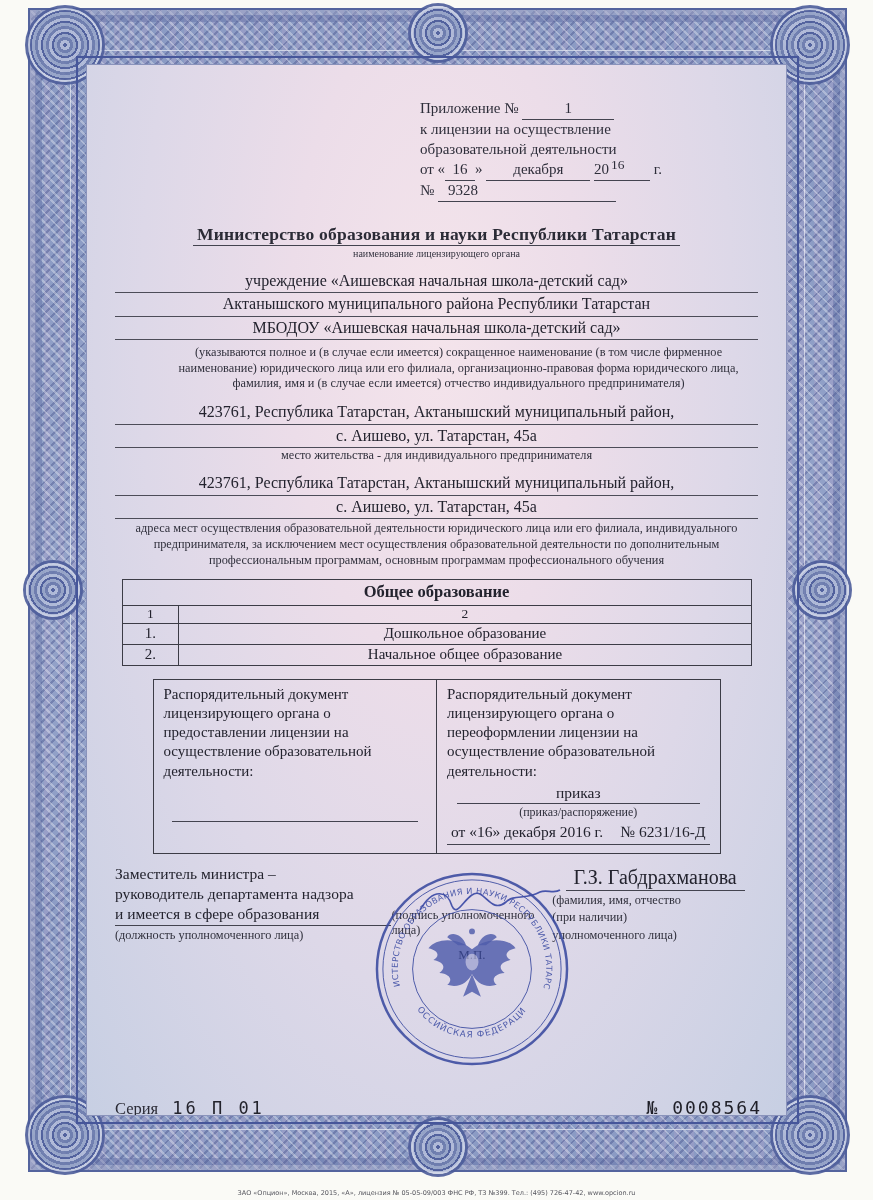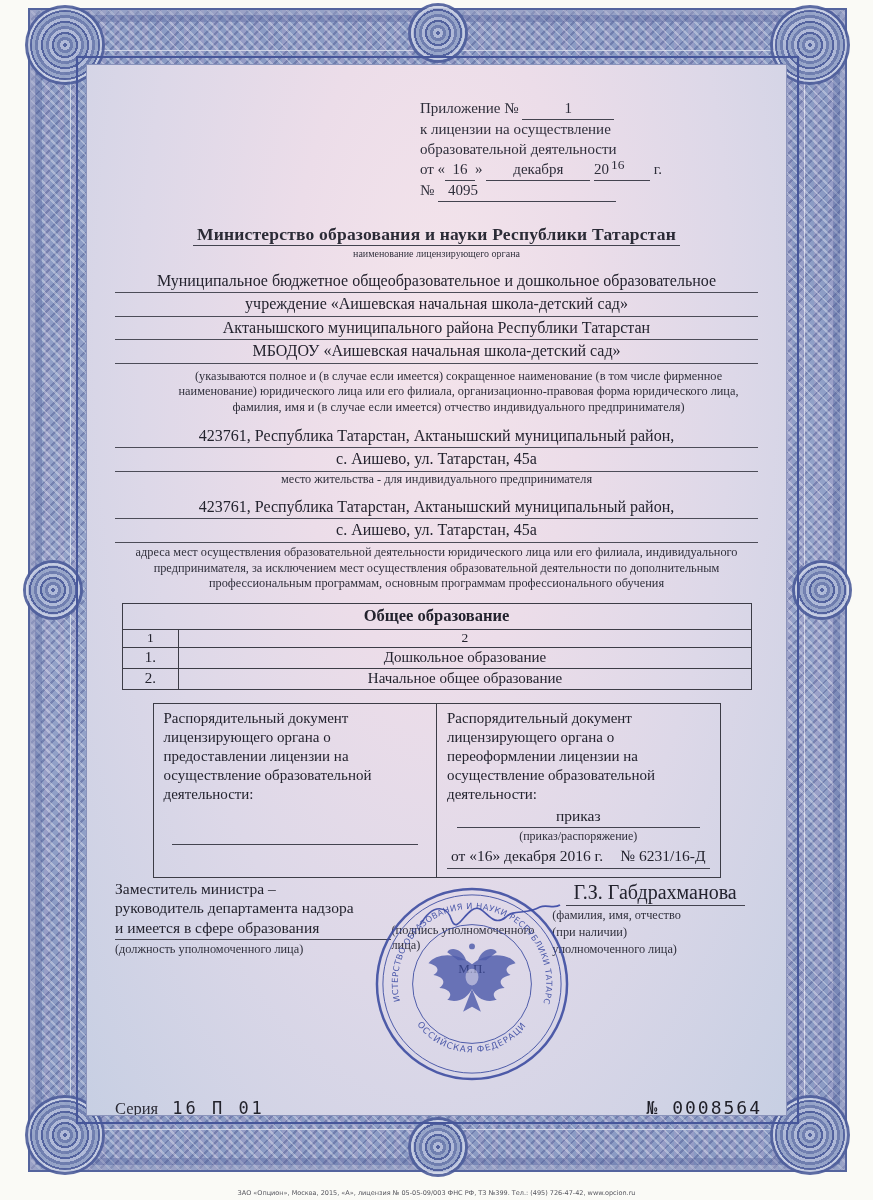--- a/index.html
+++ b/index.html
@@ -76,21 +76,21 @@
   .edu-table .c1{width:72px;}
   .edu-table .subrow td{font-size:13.5px;padding:0 4px 1px;}
   
   .orders{margin:13px auto 0;width:568px;border-collapse:collapse;font-size:15px;color:#23232e;}
   .orders td{border:1px solid #3c3c46;width:50%;padding:5px 10px 8px;vertical-align:top;line-height:1.27;}
   .blank-line{height:22px;border-bottom:1px solid #43434f;margin:18px 8px 2px;}
   .ord-value{text-align:center;border-bottom:1px solid #43434f;margin:2px 10px 0;padding-bottom:1px;font-size:15.5px;}
   .ord-cap{text-align:center;font-size:12px;margin-top:1px;color:#30303c;}
   .ord-date{margin:2px 0 0;border-bottom:1px solid #43434f;padding:0 4px 2px;font-size:15.5px;display:flex;justify-content:space-between;}
   
-  .sig-row{display:flex;margin-top:1px;}
+  .sig-row{display:flex;margin-top:10px;}
   .sig-left{width:43%;font-size:15.5px;line-height:1.28;}
   .sig-pos{color:#23232e;}
   .sig-pos.u{border-bottom:1px solid #43434f;padding-bottom:1px;}
   .sig-cap{font-size:12.3px;text-align:left;margin-top:2px;line-height:1.25;color:#30303c;}
   .sig-mid{width:25%;position:relative;text-align:center;padding-top:42px;}
   .sig-mp{font-size:13px;margin-top:8px;color:#2a2a36;}
   .sig-right{width:32%;text-align:center;padding-top:2px;}
   .sig-name{font-size:20px;border-bottom:1px solid #43434f;width:fit-content;margin:0 auto;padding:0 8px 1px;color:#23232e;}
   .seal{position:absolute;width:198px;height:198px;left:50%;top:6px;transform:translateX(-50%);opacity:.88;pointer-events:none;}
   .seal-text{font-family:"DejaVu Sans",sans-serif;font-size:8.4px;letter-spacing:.4px;fill:#3a4aa2;}
@@ -119,28 +119,27 @@
 </div>
 
 <div class="page">
   <div class="content">
 
     <div class="appendix">
       <div class="apx-line"><span>Приложение №</span> <span class="u fill-num">1</span></div>
       <div class="apx-line">к лицензии на осуществление</div>
       <div class="apx-line">образовательной деятельности</div>
       <div class="apx-line"><span>от «</span><span class="u fill-day">16</span><span>»</span> <span class="u fill-month">декабря</span> <span class="u yr-wrap"><span>20</span><span class="yr-sup">16</span></span> <span>г.</span></div>
-      <div class="apx-line"><span>№</span> <span class="u fill-licno">4095</span></div>
+      <div class="apx-line"><span>№</span> <span class="u fill-licno">9328</span></div>
     </div>
 
     <div class="title"><span class="u">Министерство образования и науки Республики Татарстан</span></div>
     <div class="authority-cap">наименование лицензирующего органа</div>
 
     <div class="org">
-      <div class="org-line">Муниципальное бюджетное общеобразовательное и дошкольное образовательное</div>
       <div class="org-line">учреждение «Аишевская начальная школа-детский сад»</div>
       <div class="org-line">Актанышского муниципального района Республики Татарстан</div>
       <div class="org-line">МБОДОУ «Аишевская начальная школа-детский сад»</div>
     </div>
     <div class="expl">(указываются полное и (в случае если имеется) сокращенное наименование (в том числе фирменное наименование) юридического лица или его филиала, организационно-правовая форма юридического лица, фамилия, имя и (в случае если имеется) отчество индивидуального предпринимателя)</div>
 
     <div class="addr">
       <div class="addr-line">423761, Республика Татарстан, Актанышский муниципальный район,</div>
       <div class="addr-line">с. Аишево, ул. Татарстан, 45а</div>
       <div class="addr-cap">место жительства - для индивидуального предпринимателя</div>

